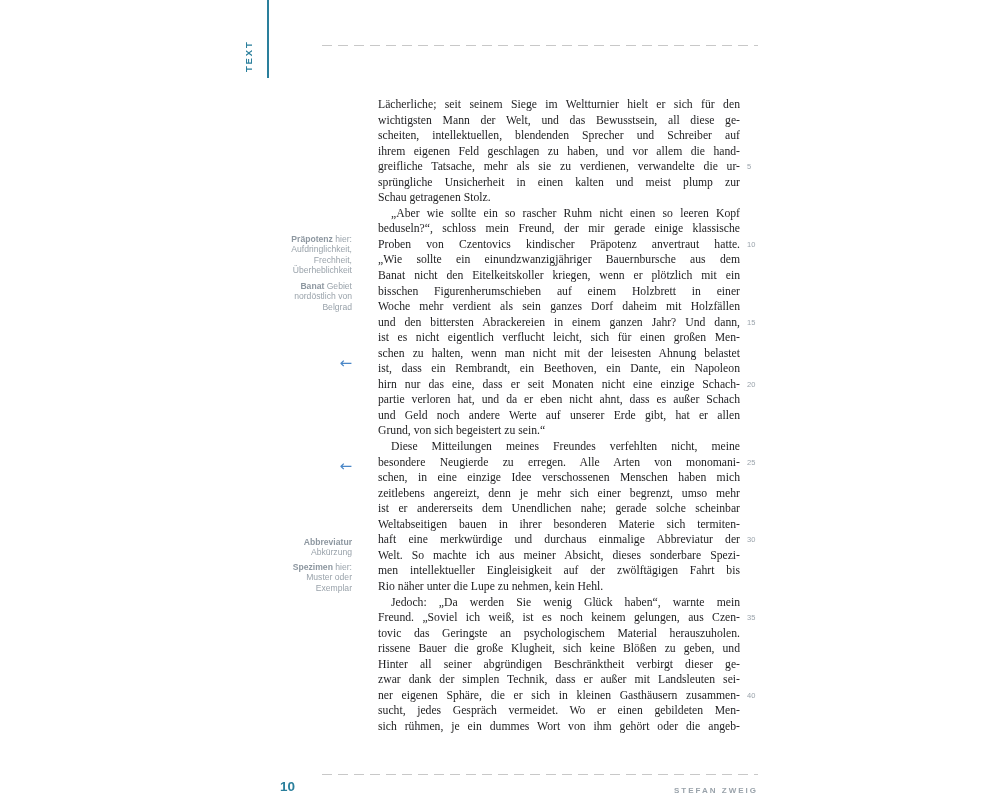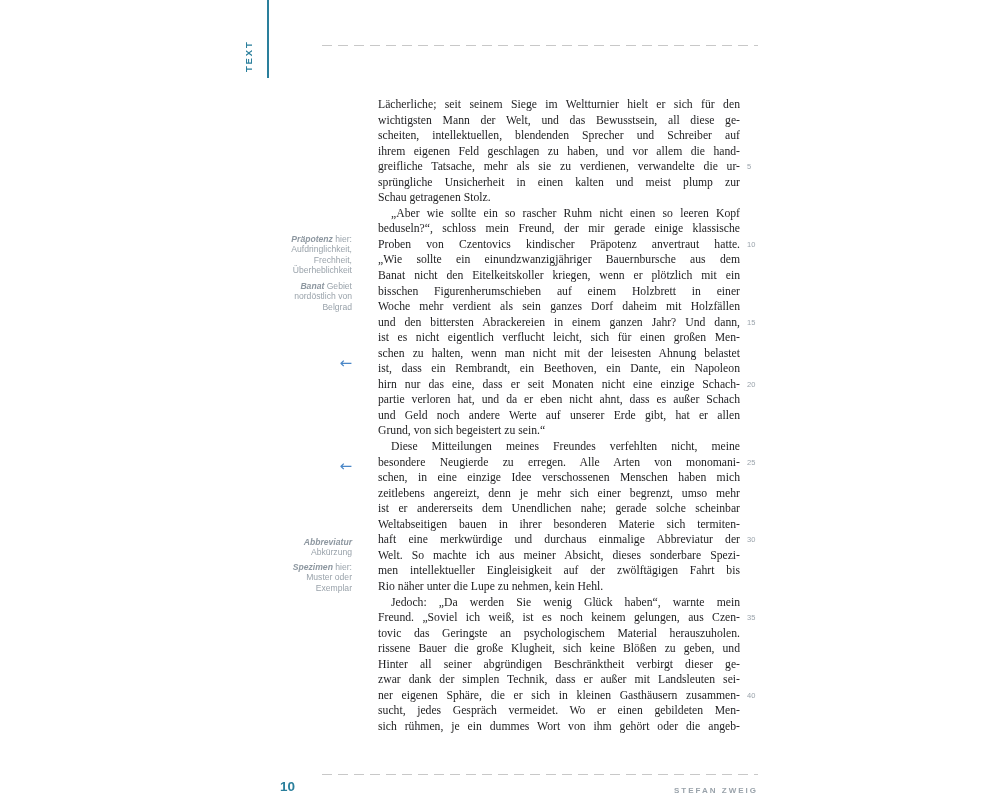--- a/index.html
+++ b/index.html
@@ -22,21 +22,21 @@
     background: repeating-linear-gradient(90deg, #c8c8c8 0 10px, transparent 10px 16px);
   }
   .rule.top { top: 45px; }
   .rule.bottom { top: 774px; }
   
   .margin-col { position: absolute; left: 240px; top: 0; width: 112px; height: 800px; }
   .note {
     position: absolute; right: 0; width: 112px; text-align: right;
     font-size: 8.6px; line-height: 10.3px; color: #9aa3ab;
   }
-  .note .term { font-weight: bold; color: #8d97a0; font-style: italic; }
+  .note .term { font-weight: bold; color: #8d97a0; }
   .arrow {
     position: absolute; right: 0; width: 112px; text-align: right;
     font-size: 15px; line-height: 14px; color: #4a87c7;
     font-family: "DejaVu Sans", sans-serif;
   }
   
   .body-text { position: absolute; left: 375px; top: 97px; width: 393px; }
   .bodyline { display: flex; height: 15.55px; justify-content: flex-end; }
   .lt {
     width: 362px; height: 15.55px; overflow: hidden;

